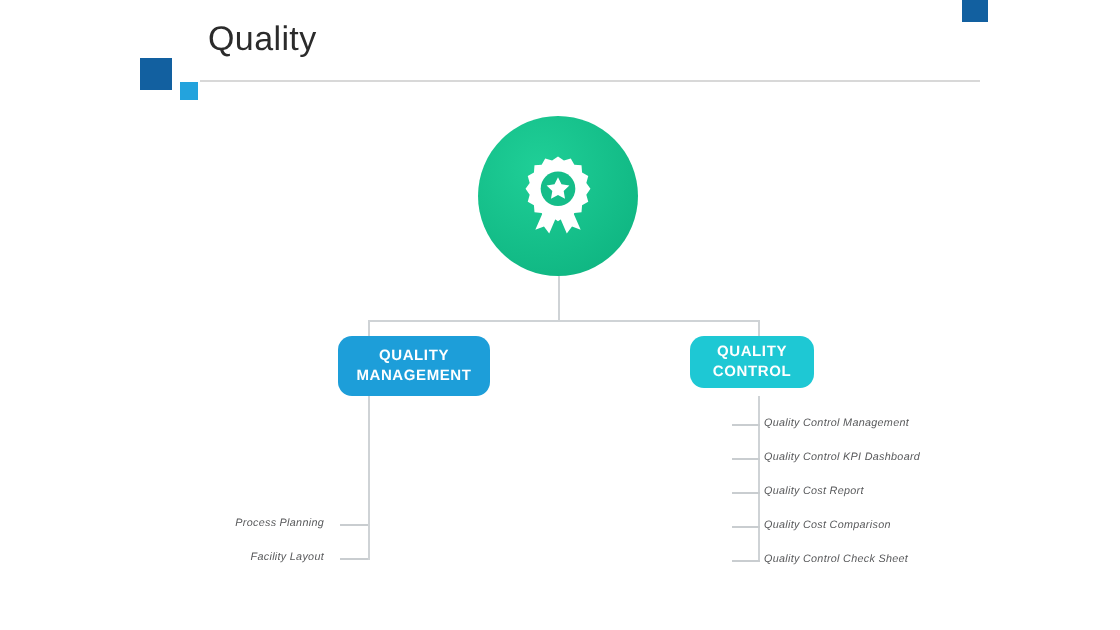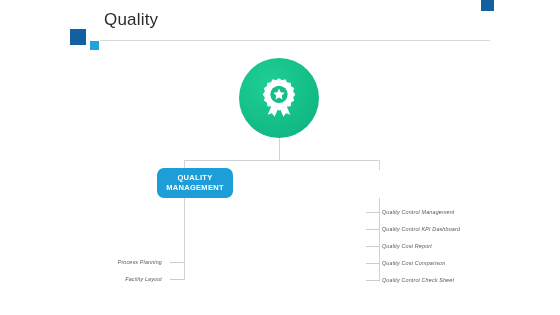--- a/index.html
+++ b/index.html
@@ -99,20 +99,21 @@
     color: #ffffff;
     font-size: 7.5px;
     font-weight: 700;
     line-height: 10px;
     letter-spacing: 0.3px;
     text-align: center;
     display: flex;
     align-items: center;
     justify-content: center;
     text-transform: uppercase;
+    margin-left: 12px;
   }
   #node-management {
     left: 157px;
     top: 168px;
     width: 76px;
     height: 30px;
     background: #1d9ed9;
   }
   #node-control {
     left: 333px;
@@ -162,20 +163,21 @@
       <path fill="#ffffff" d="M32 18.3 l2.55 5.18 5.72 0.83 -4.14 4.03 0.98 5.69 -5.11 -2.69 -5.11 2.69 0.98 -5.69 -4.14 -4.03 5.72 -0.83 Z"></path>
     </svg>
   </div>
 
   <div class="vline" id="trunk-top"></div>
   <div class="hline" id="bus-top"></div>
   <div class="vline" id="drop-left"></div>
   <div class="vline" id="drop-right"></div>
 
   <div class="node" id="node-management">Quality Management</div>
+  <div class="node" id="node-control">Quality Control</div>
 
   <div class="vline" id="trunk-left"></div>
 
   <div class="stub stub-left" style="top:262px;"></div>
   <div class="leaf-label leaf-left" style="top:258px;">Process Planning</div>
 
   <div class="stub stub-left" style="top:279px;"></div>
   <div class="leaf-label leaf-left" style="top:275px;">Facility Layout</div>
 
   <div class="vline" id="trunk-right"></div>

